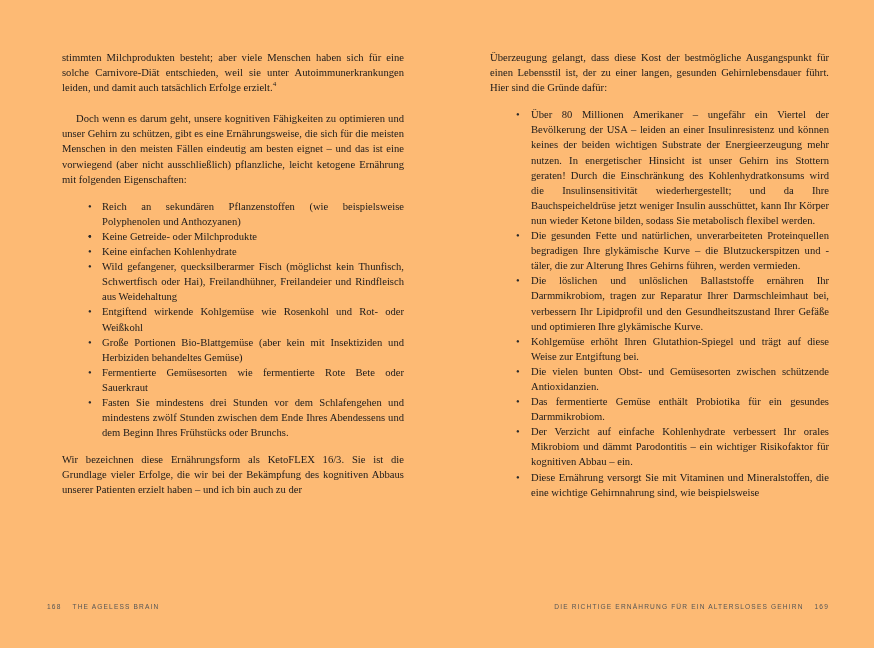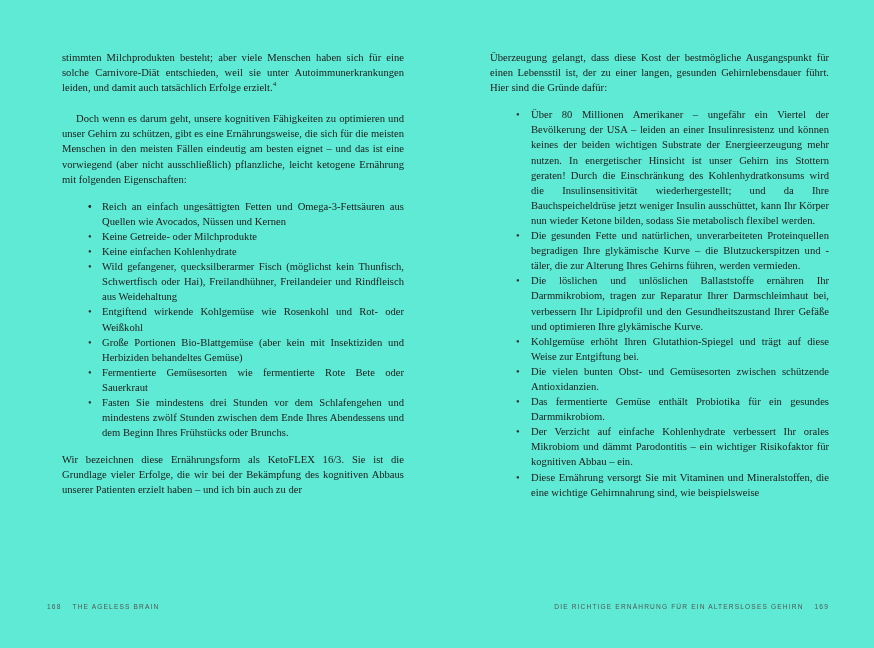--- a/index.html
+++ b/index.html
@@ -15,21 +15,21 @@
     overflow: hidden;
     font-family: "Liberation Serif", "DejaVu Serif", serif;
     color: #1a1a1a;
     -webkit-font-smoothing: antialiased;
   }
 
   .spread {
     position: relative;
     width: 874px;
     height: 648px;
-    background: #5eead4;
+    background: #fdba74;
     display: flex;
     box-sizing: border-box;
   }
 
   .page {
     position: relative;
     width: 437px;
     height: 648px;
     box-sizing: border-box;
   }
@@ -139,23 +139,23 @@
   <div class="page page-left">
     <div class="text-col">
 
       <p class="para"><span>stimmten Milchprodukten besteht; aber viele Menschen haben sich für eine solche Carnivore-Diät entschieden, weil sie unter Autoimmunerkrankungen leiden, und damit auch tatsächlich Erfolge erzielt.</span><span class="footnote-ref">4</span></p>
 
       <p class="para indented">Doch wenn es darum geht, unsere kognitiven Fähigkeiten zu optimieren und unser Gehirn zu schützen, gibt es eine Ernährungsweise, die sich für die meisten Menschen in den meisten Fällen eindeutig am besten eignet – und das ist eine vorwiegend (aber nicht ausschließlich) pflanzliche, leicht ketogene Ernährung mit folgenden Eigenschaften:</p>
 
       <div class="spacer-md"></div>
 
       <ul class="bullets">
+        <li><span class="bullet-dot">•</span><span>Reich an sekundären Pflanzenstoffen (wie beispielsweise Polyphenolen und Anthozyanen)</span></li>
         <li><span class="bullet-dot">•</span></li>
         <li><span class="bullet-dot">•</span></li>
-        <li><span class="bullet-dot">•</span><span>Reich an einfach ungesättigten Fetten und Omega-3-Fettsäuren aus Quellen wie Avocados, Nüssen und Kernen</span></li>
         <li><span class="bullet-dot">•</span><span>Keine Getreide- oder Milchprodukte</span></li>
         <li><span class="bullet-dot">•</span><span>Keine einfachen Kohlenhydrate</span></li>
         <li><span class="bullet-dot">•</span><span>Wild gefangener, quecksilberarmer Fisch (möglichst kein Thunfisch, Schwertfisch oder Hai), Freilandhühner, Freilandeier und Rindfleisch aus Weidehaltung</span></li>
         <li><span class="bullet-dot">•</span><span>Entgiftend wirkende Kohlgemüse wie Rosenkohl und Rot- oder Weißkohl</span></li>
         <li><span class="bullet-dot">•</span><span>Große Portionen Bio-Blattgemüse (aber kein mit Insektiziden und Herbiziden behandeltes Gemüse)</span></li>
         <li><span class="bullet-dot">•</span><span>Fermentierte Gemüsesorten wie fermentierte Rote Bete oder Sauerkraut</span></li>
         <li><span class="bullet-dot">•</span><span>Fasten Sie mindestens drei Stunden vor dem Schlafengehen und mindestens zwölf Stunden zwischen dem Ende Ihres Abendessens und dem Beginn Ihres Frühstücks oder Brunchs.</span></li>
       </ul>
 
       <div class="spacer-md"></div>

